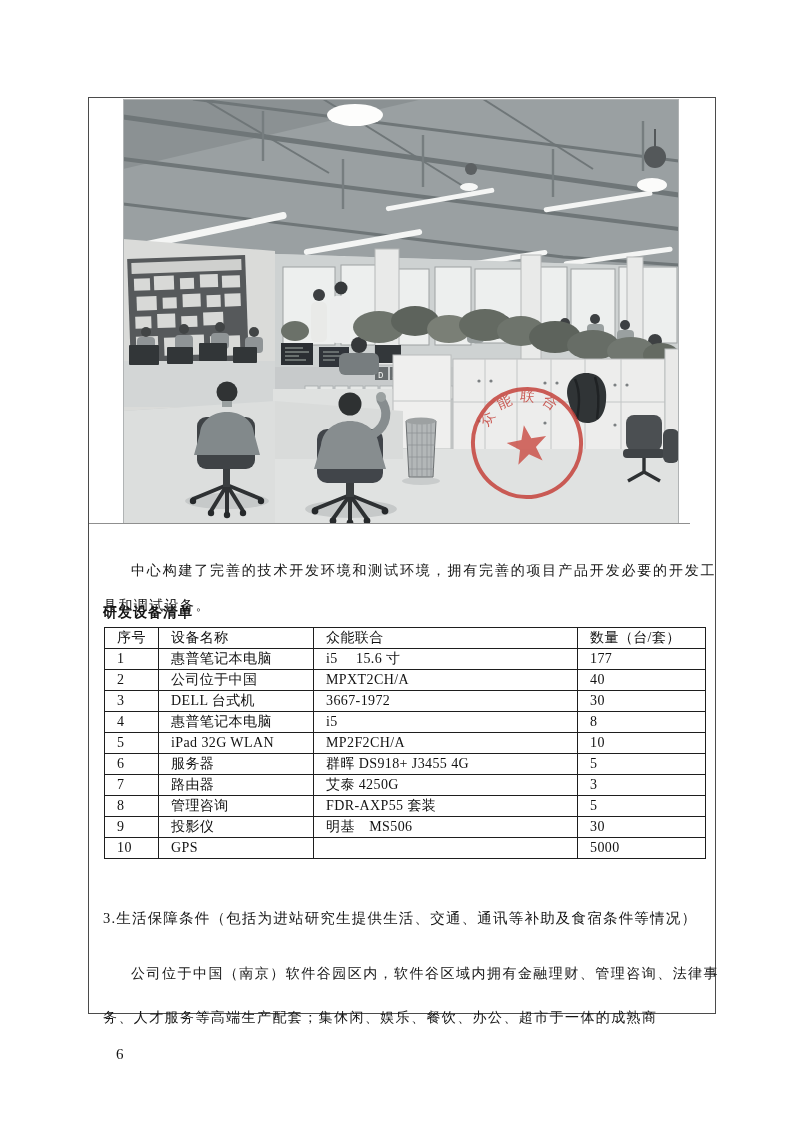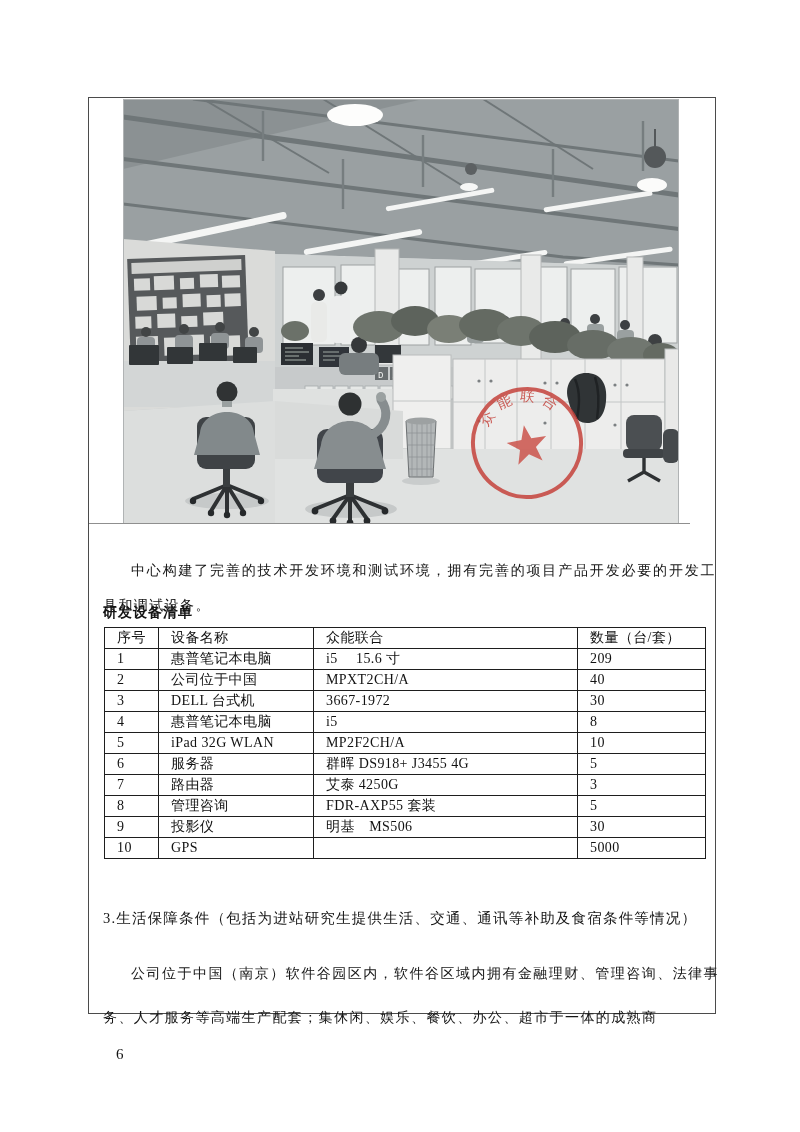--- a/index.html
+++ b/index.html
@@ -377,21 +377,21 @@
         <th>设备名称</th>
         <th>众能联合</th>
         <th>数量（台/套）</th>
       </tr>
     </thead>
   <tbody>
       <tr>
         <td>1</td>
         <td>惠普笔记本电脑</td>
         <td>i5　 15.6 寸</td>
-        <td>209</td>
+        <td>177</td>
       </tr>
       <tr>
         <td>2</td>
         <td>公司位于中国</td>
         <td>MPXT2CH/A</td>
         <td>40</td>
       </tr>
       <tr>
         <td>3</td>
         <td>DELL 台式机</td>

